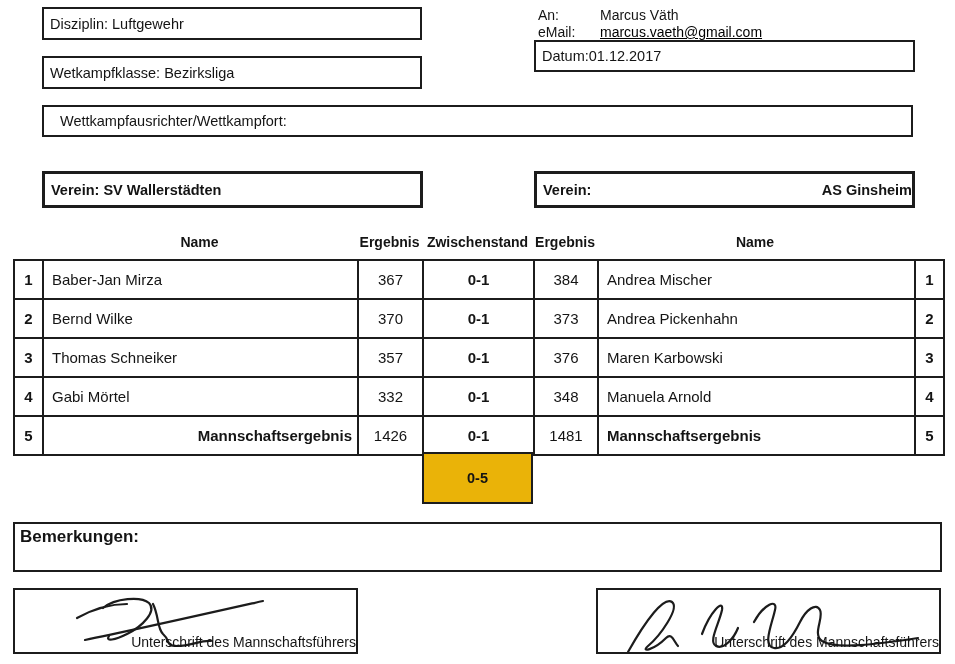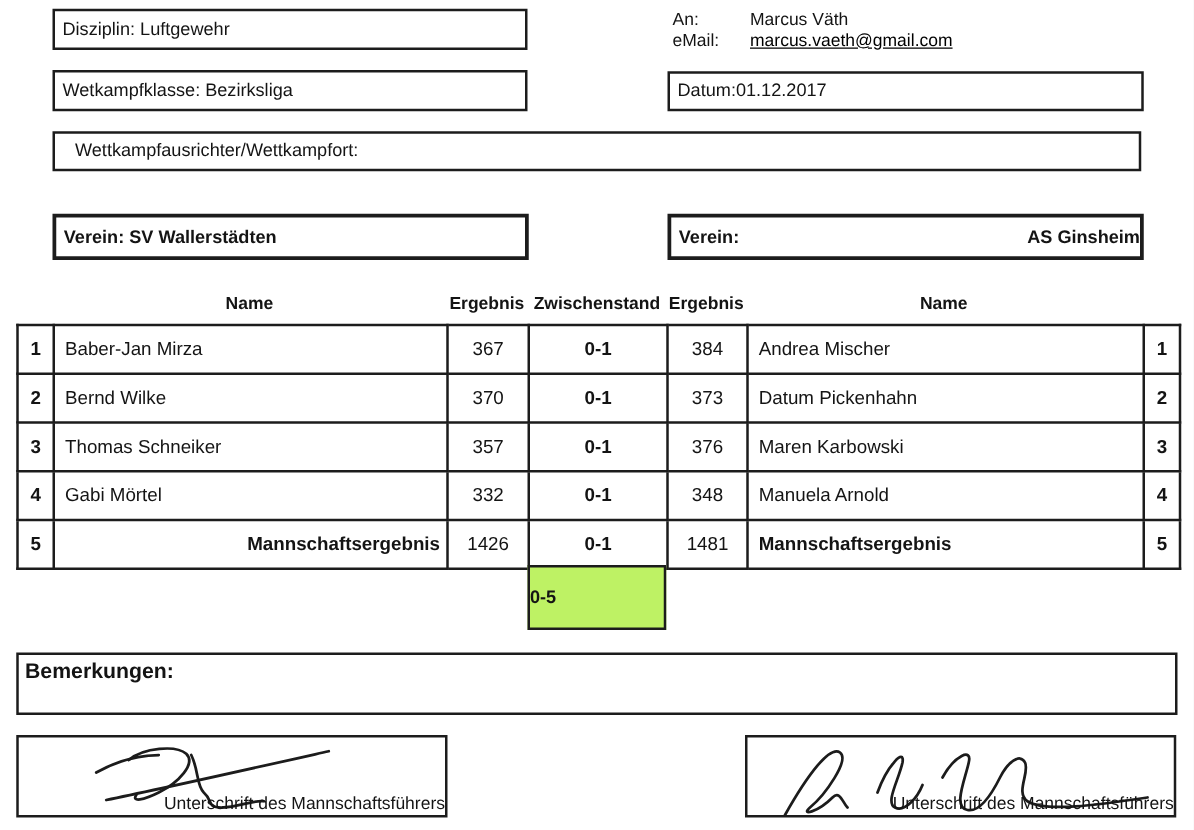--- a/index.html
+++ b/index.html
@@ -24,21 +24,21 @@
   }
   table.score td { border:2px solid #1c1c1c; height:39px; font-size:15px; vertical-align:middle; overflow:hidden; }
   td.c-num { text-align:center; font-weight:bold; font-size:14px; }
   td.c-name { text-align:left; padding-left:8px; }
   td.c-erg { text-align:center; }
   td.c-zw  { text-align:center; font-weight:bold; font-size:14.5px; }
   td.total-l { font-weight:bold; text-align:right; padding-right:5px; font-size:12.5px; }
   td.total-r { font-weight:bold; text-align:left; padding-left:8px; font-size:13.5px; }
   .final-box {
     position:absolute; left:422px; top:452px; width:111px; height:52px;
-    border:2px solid #1c1c1c; background:#bef264; display:flex; align-items:center; 
+    border:2px solid #1c1c1c; background:#eab308; display:flex; align-items:center; justify-content:center;
     font-weight:bold; font-size:14.5px;
   }
   .remarks {
     position:absolute; left:13px; top:522px; width:929px; height:50px;
     border:2px solid #1c1c1c; background:#fff; font-weight:bold; font-size:17px;
     padding:3px 0 0 5px;
   }
   .sig-box {
     position:absolute; top:588px; width:345px; height:66px; border:2px solid #1c1c1c; background:#fff;
   }
@@ -68,21 +68,21 @@
     <div class="r-row">
       <span class="r-label">An:</span>
       <span>Marcus Väth</span>
     </div>
     <div class="r-row">
       <span class="r-label">eMail:</span>
       <span class="email-link">marcus.vaeth@gmail.com</span>
     </div>
   </div>
 
-  <div class="fbox" style="left:534px; top:57px; width:381px; height:32px;">
+  <div class="fbox" style="left:534px; top:40px; width:381px; height:32px;">
     <span>Datum:01.12.2017</span>
   </div>
 
   <div class="fbox thick" style="left:42px; top:171px; width:381px; height:37px;">
     <span>Verein: SV Wallerstädten</span>
   </div>
 
   <div class="fbox thick" style="left:534px; top:171px; width:381px; height:37px;justify-content:space-between;">
     <span>Verein:</span>
     <span style="margin-left:26px;">AS Ginsheim</span>
@@ -113,21 +113,21 @@
         <td class="c-erg">384</td>
         <td class="c-name">Andrea Mischer</td>
         <td class="c-num">1</td>
       </tr>
       <tr>
         <td class="c-num">2</td>
         <td class="c-name">Bernd Wilke</td>
         <td class="c-erg">370</td>
         <td class="c-zw">0-1</td>
         <td class="c-erg">373</td>
-        <td class="c-name">Datum Pickenhahn</td>
+        <td class="c-name">Andrea Pickenhahn</td>
         <td class="c-num">2</td>
       </tr>
       <tr>
         <td class="c-num">3</td>
         <td class="c-name">Thomas Schneiker</td>
         <td class="c-erg">357</td>
         <td class="c-zw">0-1</td>
         <td class="c-erg">376</td>
         <td class="c-name">Maren Karbowski</td>
         <td class="c-num">3</td>

